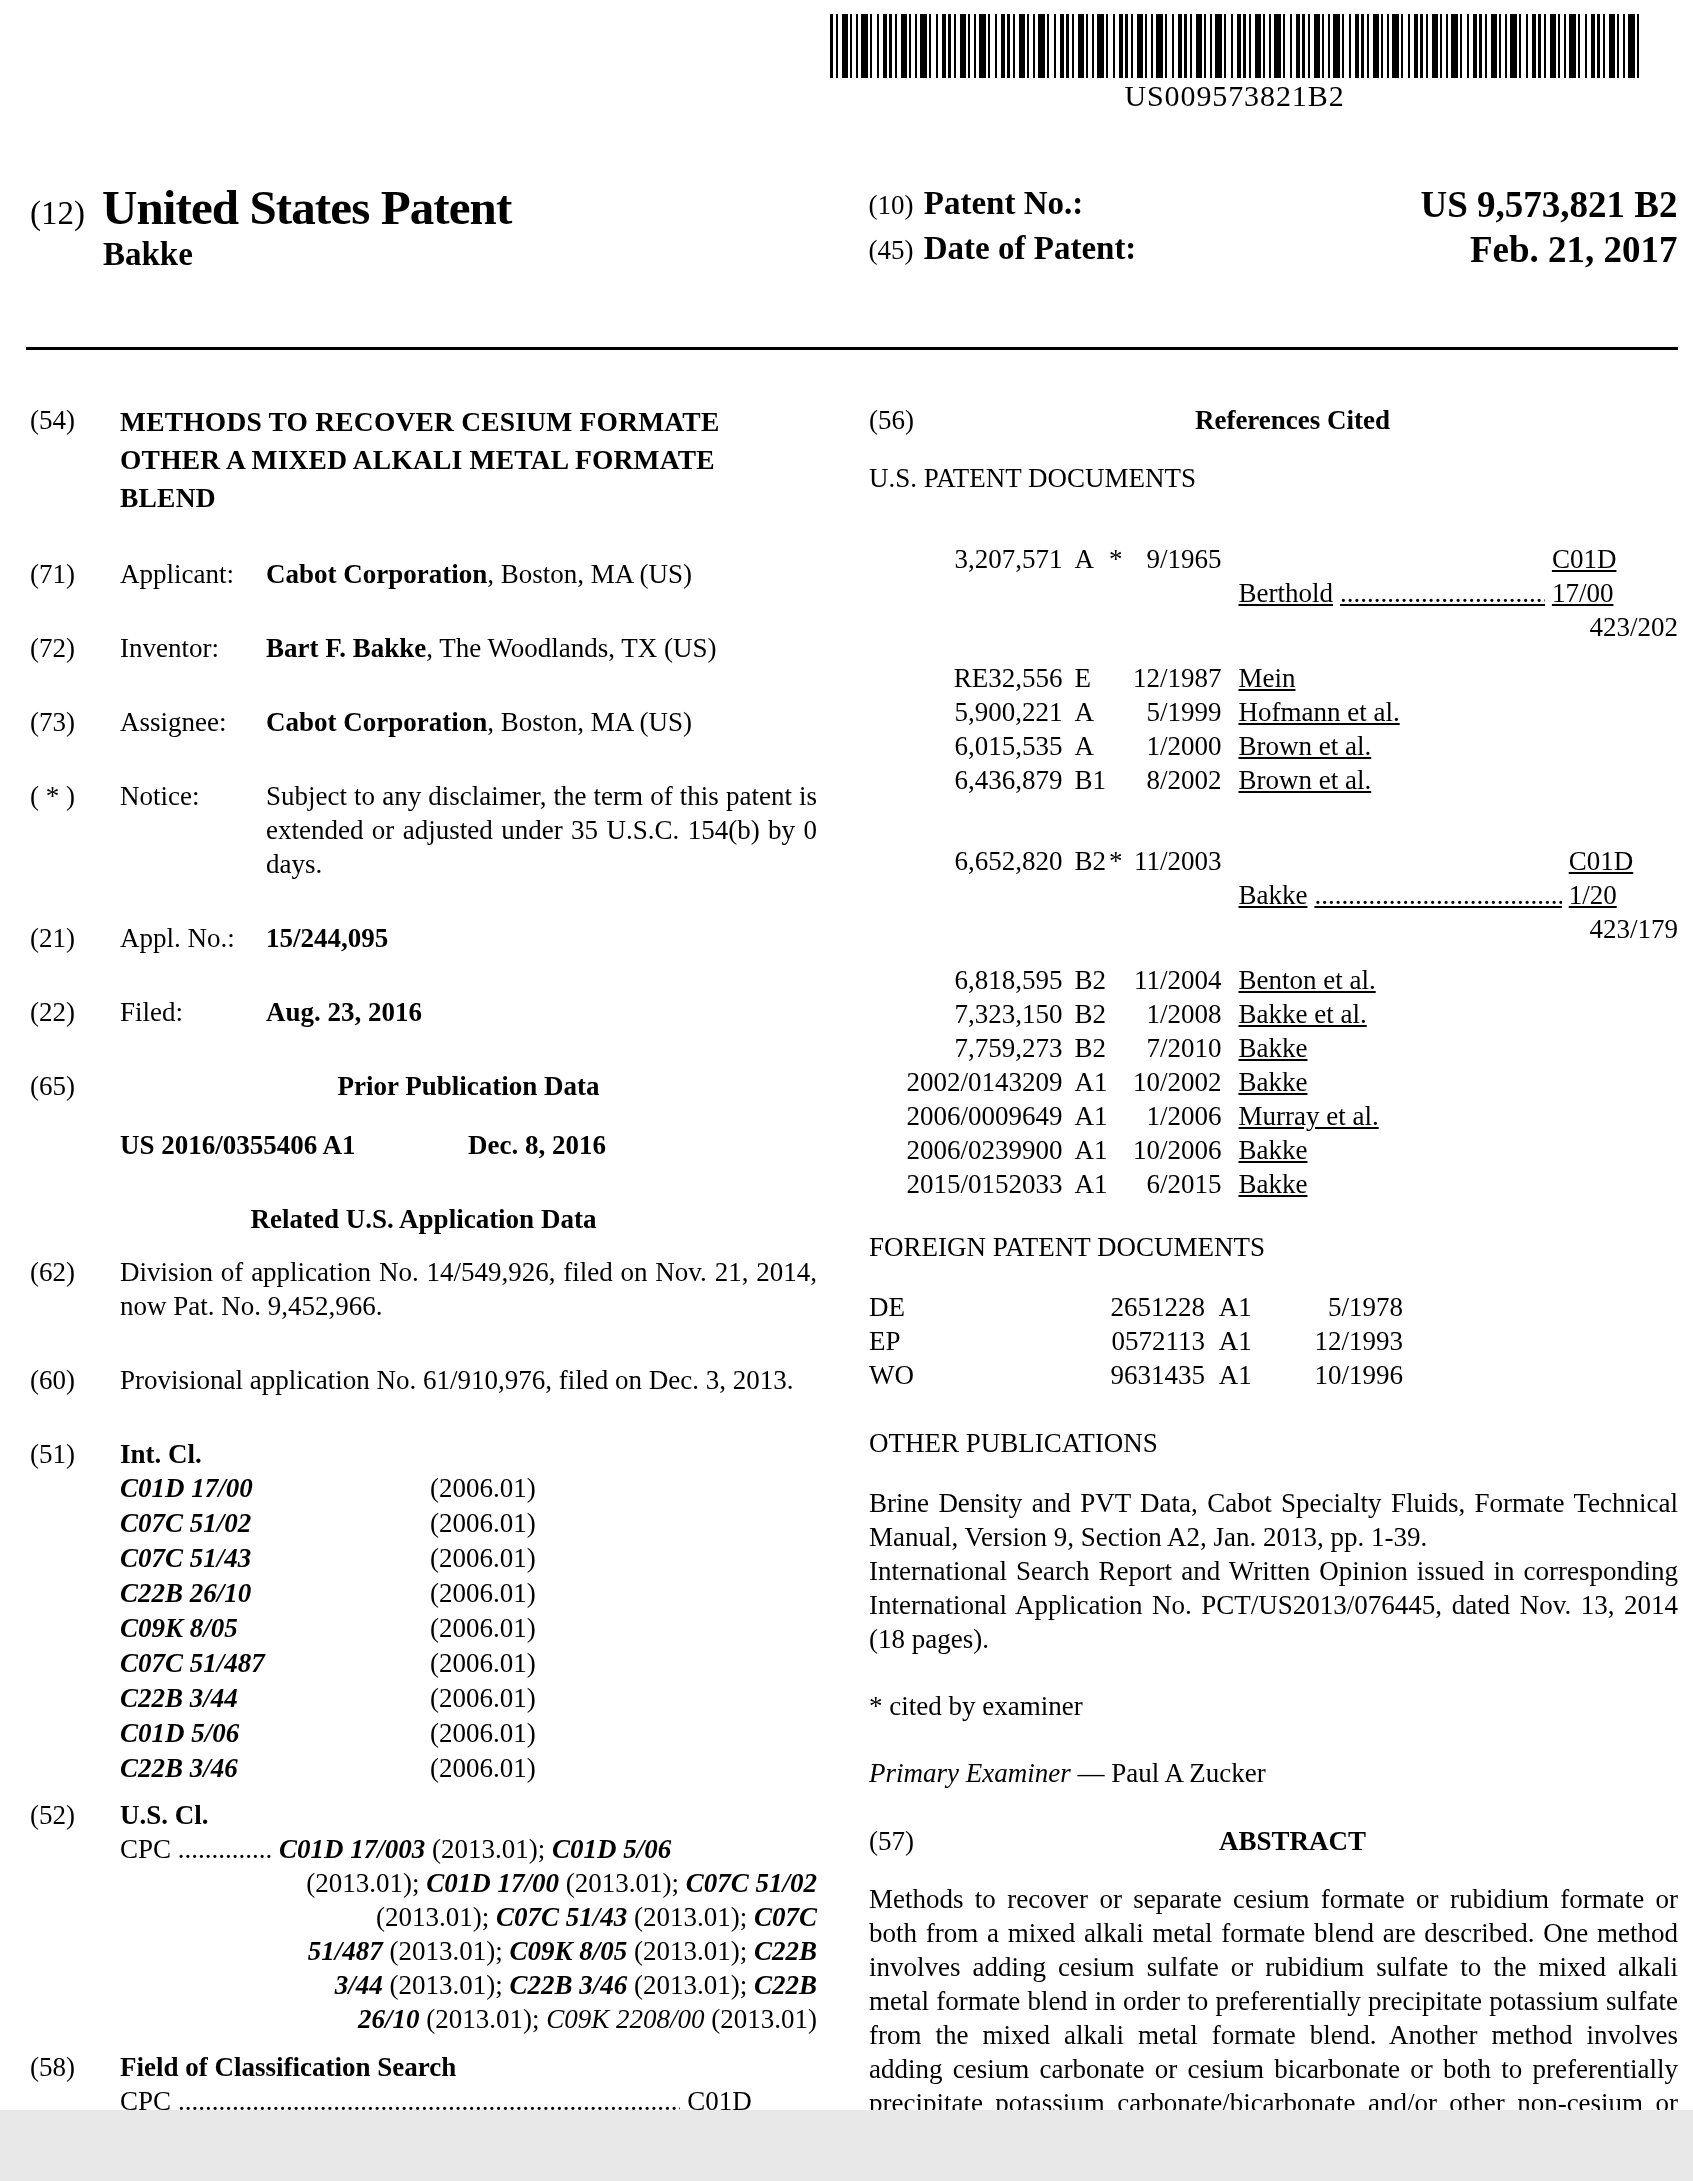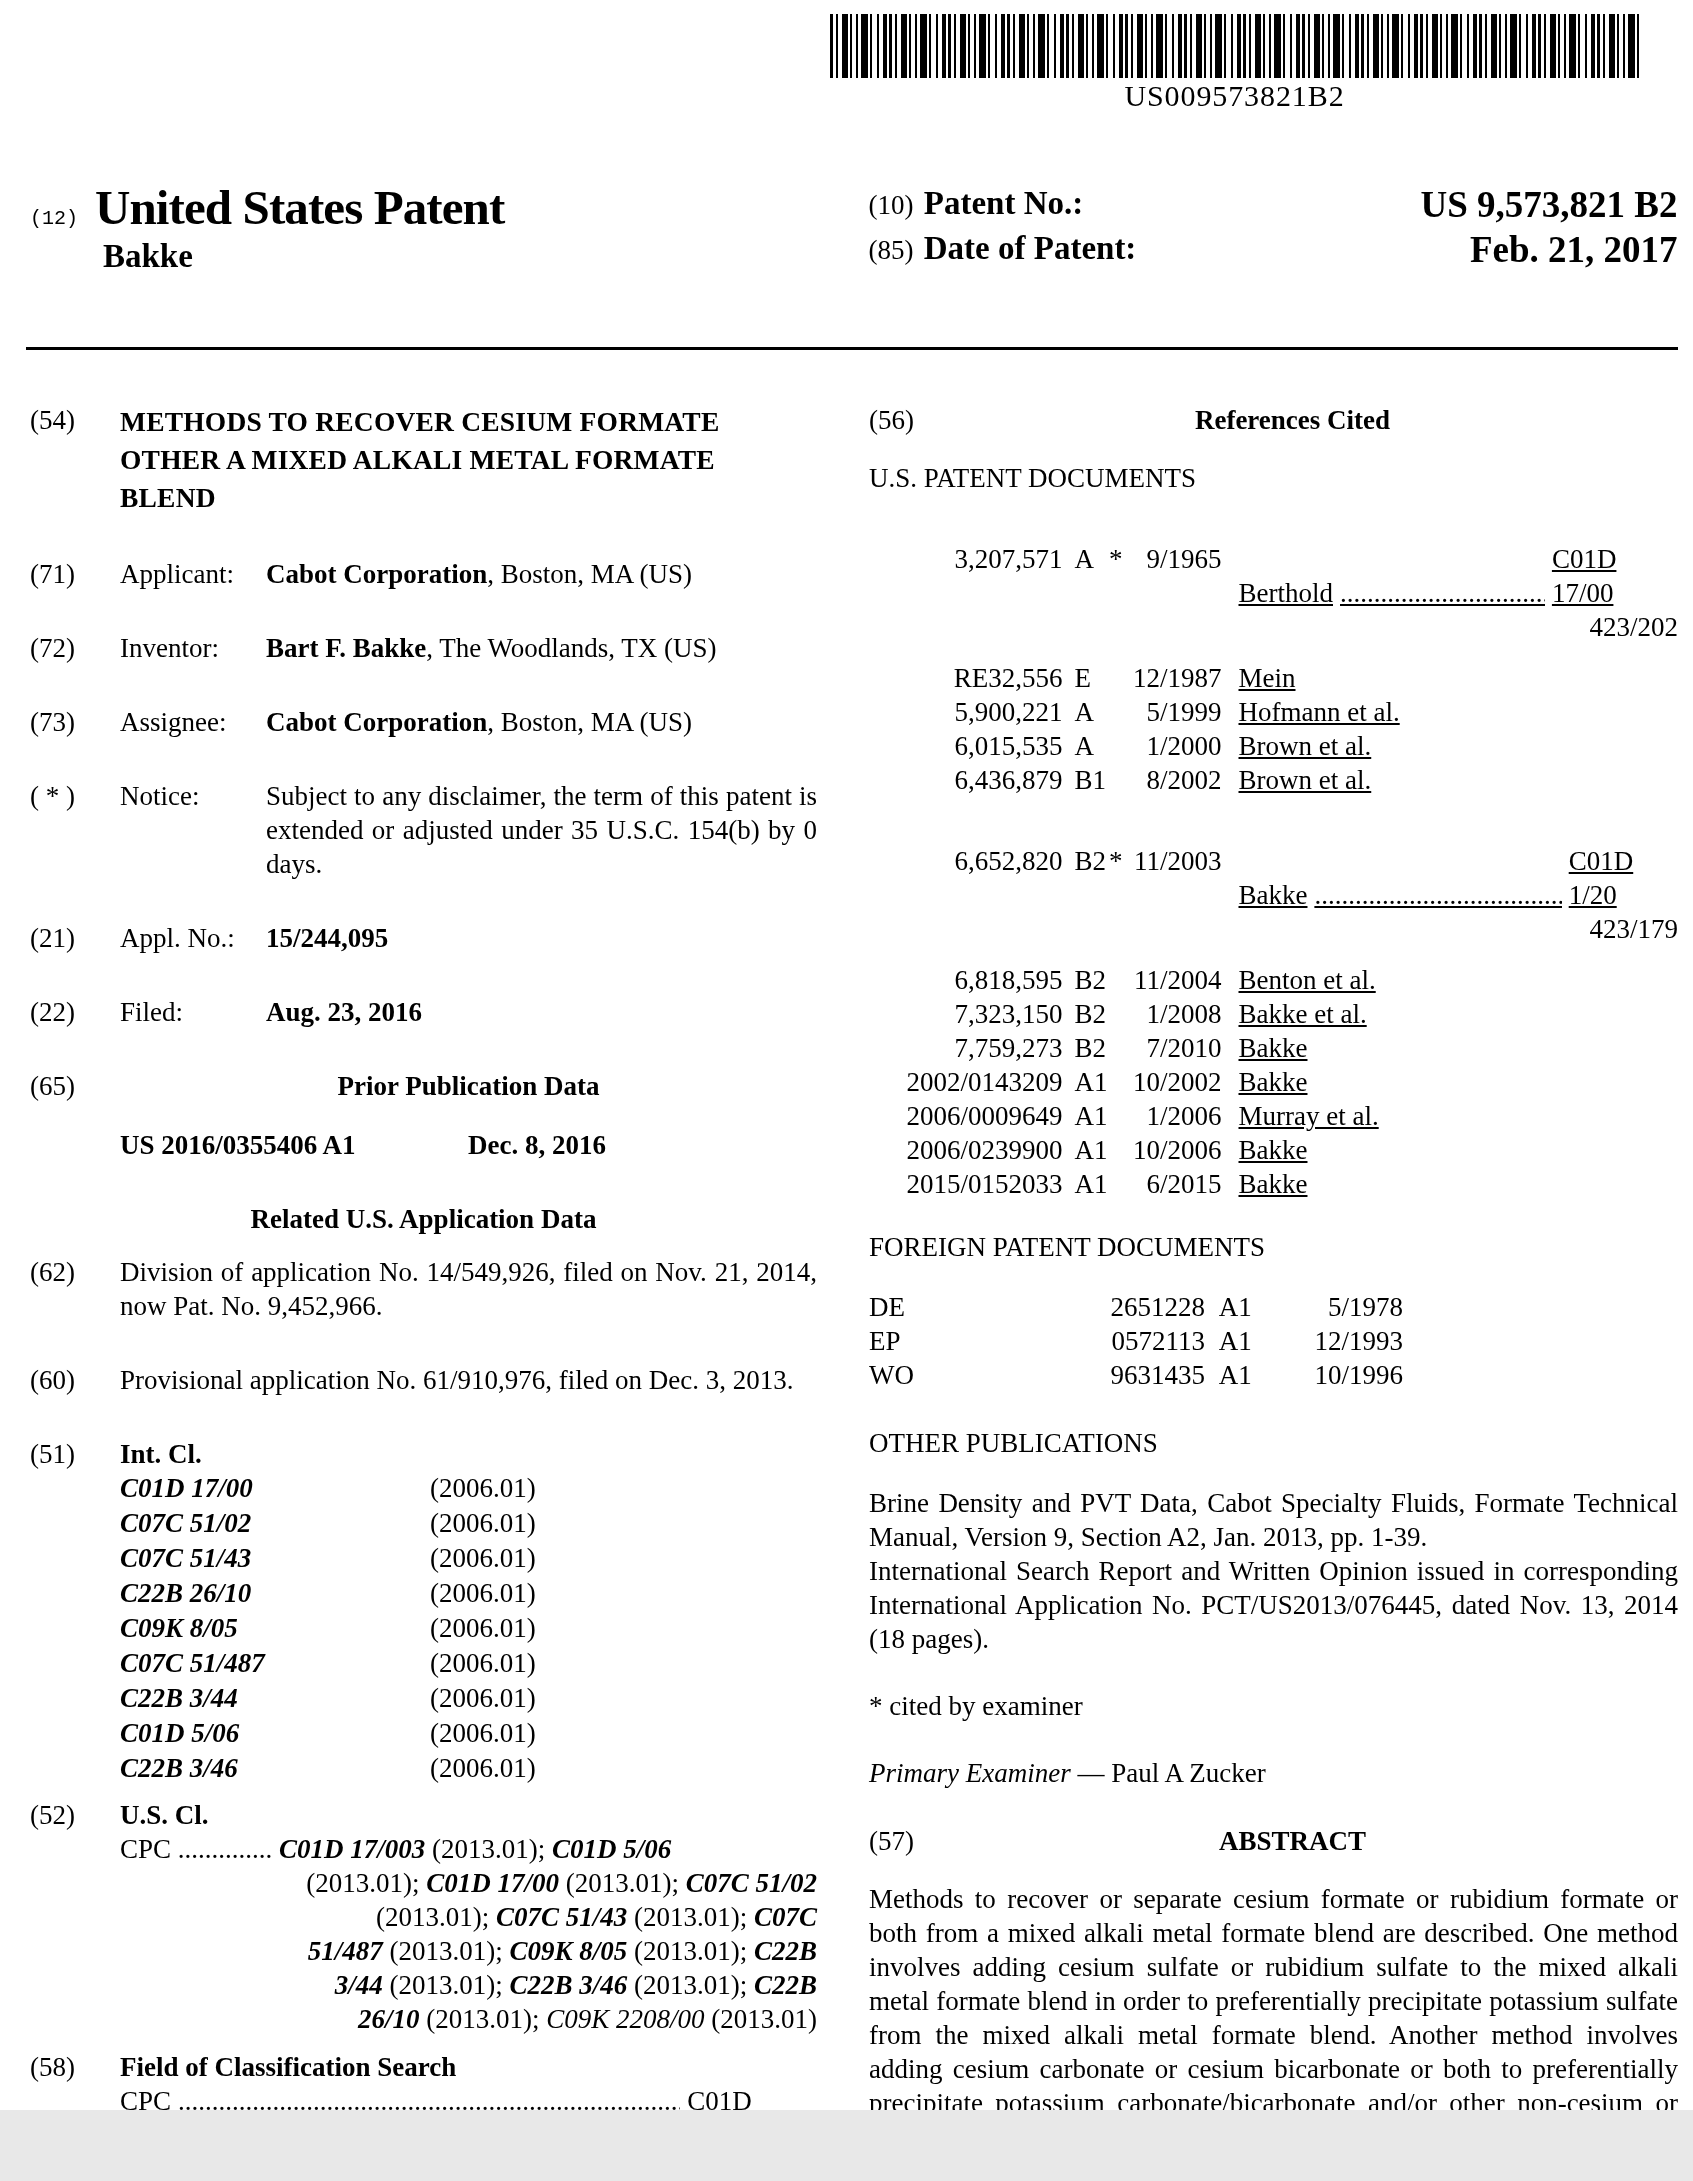--- a/index.html
+++ b/index.html
@@ -16,21 +16,21 @@
       #000 0 3.4px,#fff 3.4px 6px,#000 6px 7.7px,#fff 7.7px 12px,#000 12px 18px,
       #fff 18px 20px,#000 20px 21.5px,#fff 21.5px 26px,#000 26px 28px,#fff 28px 31px,
       #000 31px 38px,#fff 38px 40px,#000 40px 42px,#fff 42px 47px,#000 47px 49px,
       #fff 49px 53px,#000 53px 57px,#fff 57px 59px);
   }
   .barcode-text{font-size:30px;line-height:34px;margin-top:1.7px;letter-spacing:0.9px;}
   
   .masthead{position:absolute;top:182px;left:30px;right:15.5px;display:flex;justify-content:space-between;}
   .mh-left{width:774px;}
   .mh-title-row{display:flex;align-items:baseline;gap:17px;}
-  .mh-kind{font-size:20px;font-family:Liberation Mono, monospace;}
+  .mh-kind{font-size:33px;}
   .mh-title{font-size:49px;font-weight:bold;line-height:52px;letter-spacing:-0.9px;}
   .mh-surname{font-size:33px;font-weight:bold;margin-left:73px;line-height:40px;}
   .mh-right{width:809px;}
   .mh-row{display:flex;justify-content:space-between;align-items:center;line-height:43px;}
   .mh-num{font-size:27px;}
   .mh-label{font-size:33px;font-weight:bold;margin-left:10.3px;}
   .mh-value{font-size:37px;font-weight:bold;}
   .rule{position:absolute;top:347px;left:26px;right:15.5px;height:3.4px;background:#000;}
   
   .cols{position:absolute;top:403px;left:30px;right:15.5px;display:flex;gap:52px;}
@@ -97,21 +97,21 @@
         <span class="mh-title">United States Patent</span>
       </div>
       <div class="mh-surname">Bakke</div>
     </div>
     <div class="mh-right">
       <div class="mh-row">
         <span><span class="mh-num">(10)</span><span class="mh-label">Patent No.:</span></span>
         <span class="mh-value">US 9,573,821 B2</span>
       </div>
       <div class="mh-row">
-        <span><span class="mh-num">(85)</span><span class="mh-label">Date of Patent:</span></span>
+        <span><span class="mh-num">(45)</span><span class="mh-label">Date of Patent:</span></span>
         <span class="mh-value">Feb. 21, 2017</span>
       </div>
     </div>
   </div>
 
   <div class="rule"></div>
 
   <div class="cols">
 
     <div class="col-left">

